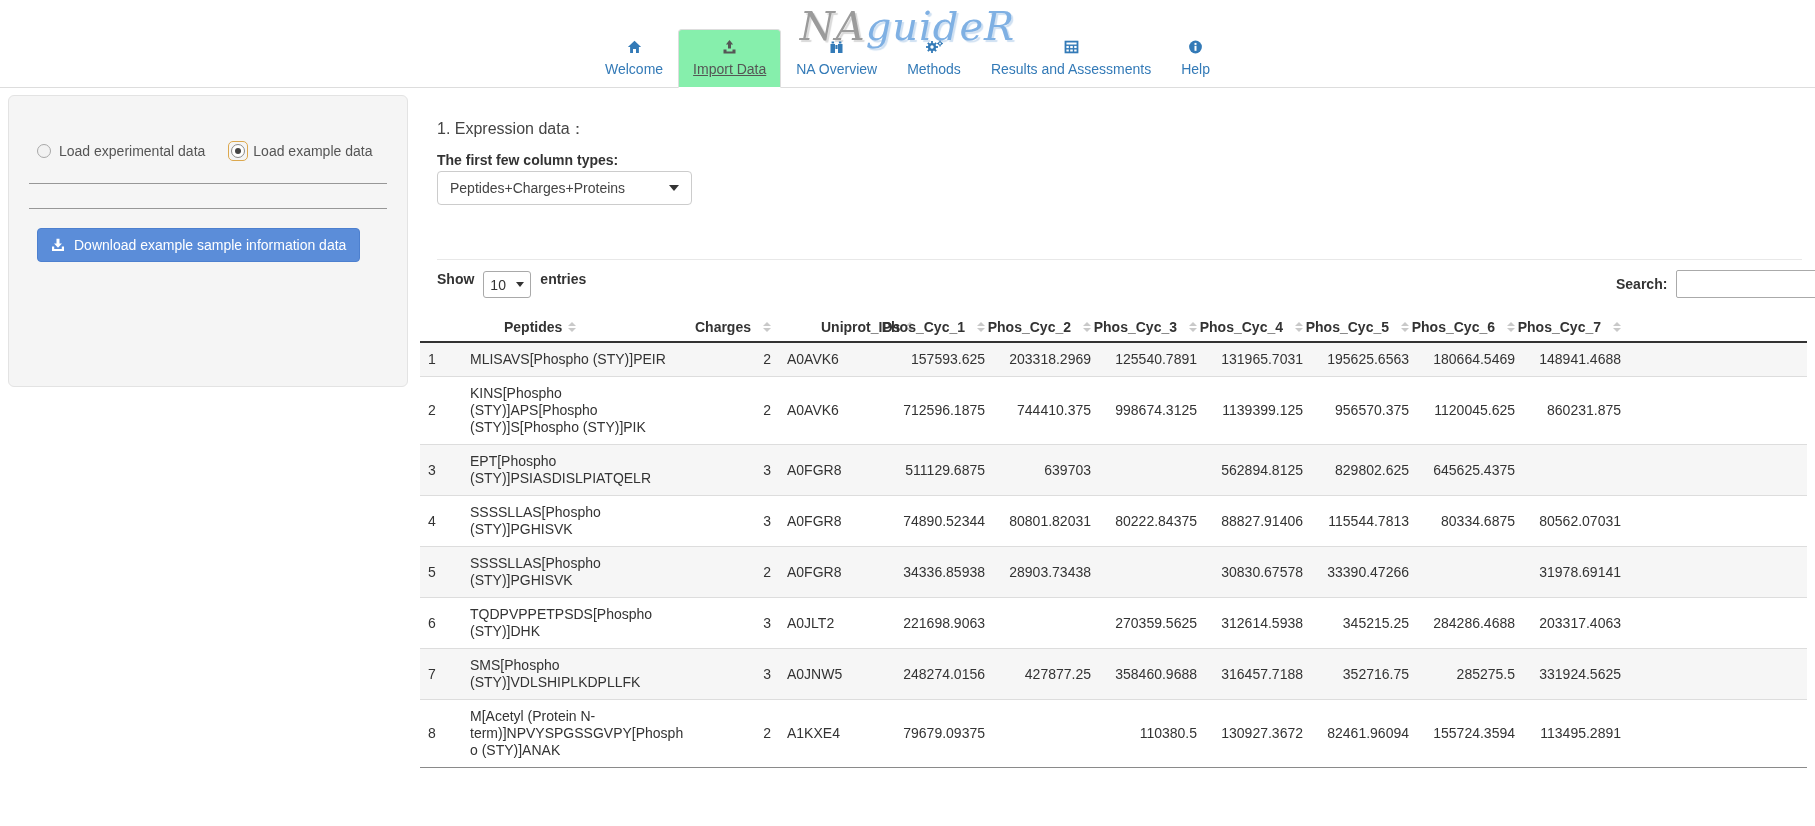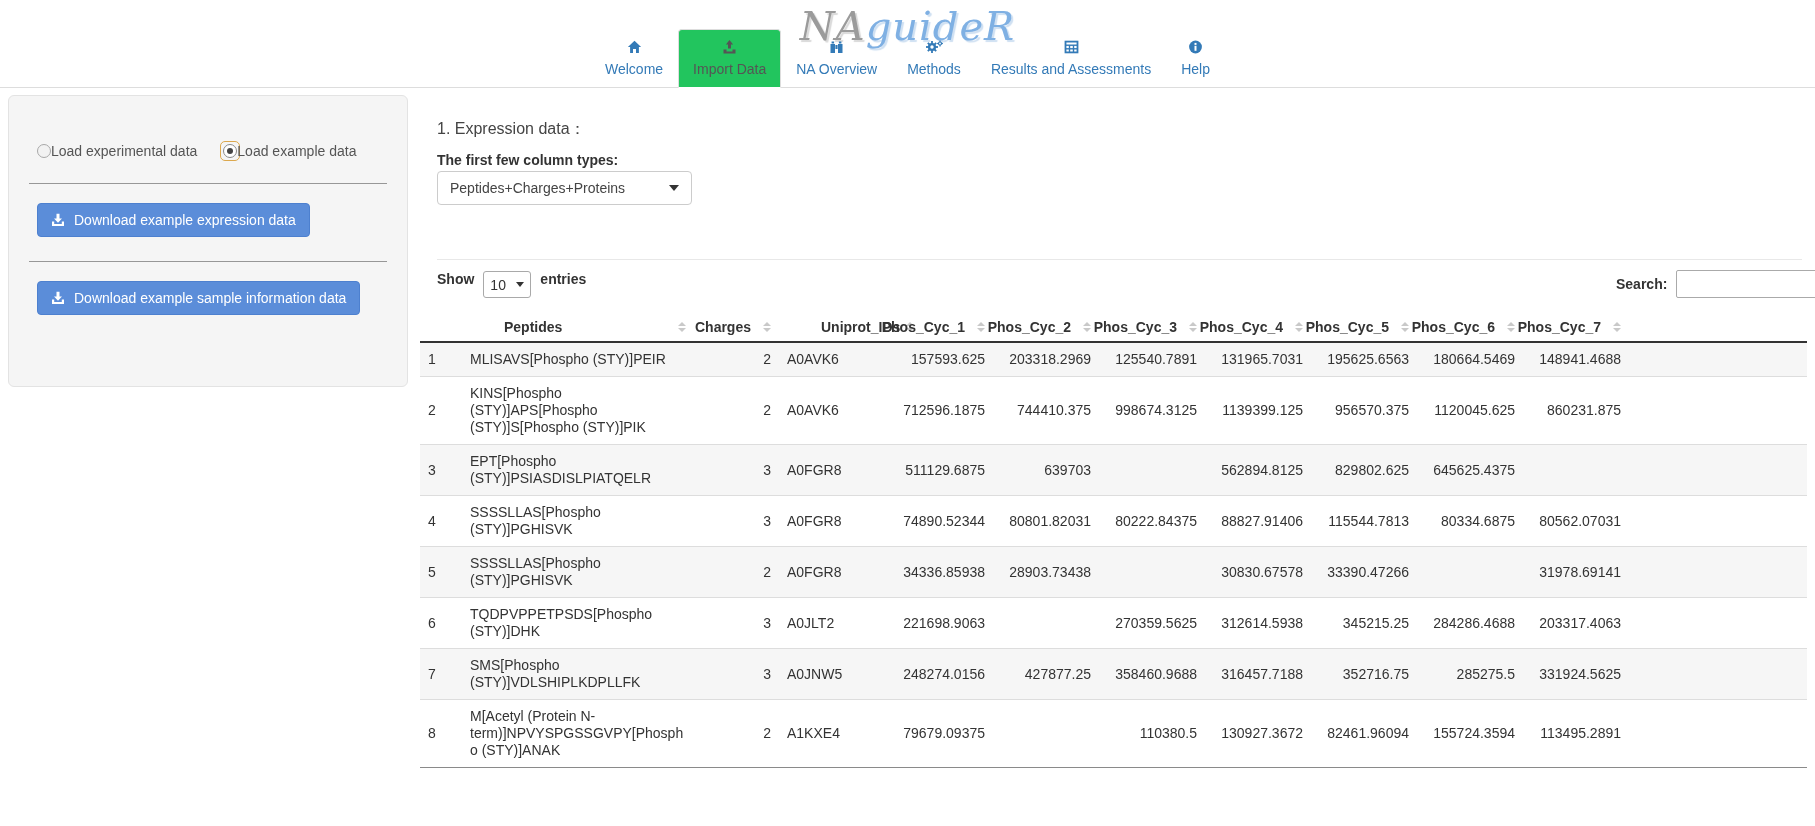--- a/index.html
+++ b/index.html
@@ -16,36 +16,36 @@
   .logo .p1{color:#9b9b9b;text-shadow:2px 2px 1px #d9d9d9;}
   .logo .p2{color:#7fb0e3;text-shadow:2px 2px 1px #cfe0f2;}
 
   
   .nav{position:absolute;top:49px;left:0;width:1815px;height:38px;
     border-bottom:1px solid #ddd;display:flex;justify-content:center;
     align-items:flex-end;font-size:14px;}
   .nav-item{display:flex;align-items:center;gap:7px;padding:10px 14px;
     color:#337ab7;cursor:pointer;border:1px solid transparent;
     border-radius:4px 4px 0 0;margin-bottom:-1px;white-space:nowrap;flex-direction:column;}
-  .nav-item.active{background:#22c55e;border-color:#ddd #ddd #fff;color:#555;}
+  .nav-item.active{background:#86efac;border-color:#ddd #ddd #fff;color:#555;text-decoration:underline;}
   .icon{display:inline-flex;align-items:center;justify-content:center;}
   .icon svg{display:block;}
 
   
   .well{position:absolute;left:8px;top:95px;width:400px;height:292px;
     background:#f5f5f5;border:1px solid #e3e3e3;border-radius:6px;
     box-sizing:border-box;padding:20px;}
   .well-title{margin:6px 0 0 8px;font-size:21px;font-weight:400;color:#333;
     display:flex;align-items:center;gap:9px;}
   .qmark{width:21px;height:21px;border-radius:50%;background:#2b2b2b;color:#fff;
     font-size:14px;font-weight:bold;display:inline-flex;align-items:center;
     justify-content:center;cursor:pointer;}
   .radios{margin:27px 0 0 8px;display:flex;gap:26px;align-items:center;
     font-size:14px;color:#555;}
-  .radio-item{display:flex;align-items:center;cursor:pointer;}
+  .radio-item{display:flex;align-items:center;gap:8px;cursor:pointer;}
   .rb{width:14px;height:14px;border-radius:50%;border:1px solid #a8a8a8;
     background:#f2f2f2;box-sizing:border-box;position:relative;}
   .radio-item.selected .rb{background:#fff;border-color:#8a8a8a;}
   .radio-item.selected .rb::after{content:"";position:absolute;left:3px;top:3px;
     width:6px;height:6px;border-radius:50%;background:#444;}
   .radio-item.selected .rb-wrap{outline:1px solid #dca84e;outline-offset:2px;border-radius:2px;}
   .rb-wrap{display:inline-flex;}
   .side-hr{border:none;border-top:1px solid #979797;margin:24px 0 0 0;}
   .btn-dl{display:inline-flex;align-items:center;gap:9px;margin:19px 0 0 8px;
     background:#5b8dd9;border:1px solid #4d80cf;color:#fff;font-size:14px;
@@ -75,21 +75,21 @@
   .search-input{width:160px;height:28px;border:1px solid #aaa;border-radius:2px;
     box-sizing:border-box;font-size:14px;padding:0 6px;outline:none;
     font-family:"Liberation Sans",sans-serif;}
 
   
   table.data{position:absolute;top:218px;left:0;width:1387px;
     border-collapse:collapse;table-layout:fixed;font-size:14px;}
   table.data th{padding:6px 8px;border-bottom:2px solid #333;color:#333;
     white-space:nowrap;font-weight:bold;}
   .thw{display:flex;align-items:center;}
-  .thw.jsb{justify-content:space-between;padding-left:34px;}
+  .thw.jsb{padding-left:34px;}
   .thw.jend{justify-content:flex-end;gap:6px;}
   .sorts{display:inline-flex;flex-direction:column;margin-left:6px;}
   .car{width:0;height:0;border-left:4px solid transparent;border-right:4px solid transparent;}
   .car.up{border-bottom:4px solid #c9c9c9;margin-bottom:2px;}
   .car.down{border-top:4px solid #c9c9c9;}
   table.data td{padding:8px;line-height:17px;border-bottom:1px solid #ddd;
     vertical-align:middle;color:#333;word-wrap:break-word;}
   table.data tr.odd{background:#f6f6f6;}
   table.data tbody tr:last-child td{border-bottom:1px solid #8a8a8a;}
   .al-left{text-align:left;}
@@ -183,29 +183,20 @@
         <span>Load experimental data</span>
       </div>
       <div class="radio-item selected">
         <span class="rb-wrap">
             <span class="rb"></span>
           </span>
         <span>Load example data</span>
       </div>
     </div>
     <hr class="side-hr">
-    <button class="btn-dl">
-      <span class="icon">
-        <svg width="14" height="14" viewBox="0 0 14 14" fill="#fff">
-            <path d="M5.5 0.8 H8.5 V5.6 H11 L7 9.8 L3 5.6 H5.5 Z"></path>
-            <path d="M1 8.6 H3.2 V11 H10.8 V8.6 H13 V13 H1 Z"></path>
-          </svg>
-      </span>
-      <span>Download example expression data</span>
-    </button>
     <hr class="side-hr">
     <button class="btn-dl">
       <span class="icon">
         <svg width="14" height="14" viewBox="0 0 14 14" fill="#fff">
             <path d="M5.5 0.8 H8.5 V5.6 H11 L7 9.8 L3 5.6 H5.5 Z"></path>
             <path d="M1 8.6 H3.2 V11 H10.8 V8.6 H13 V13 H1 Z"></path>
           </svg>
       </span>
       <span>Download example sample information data</span>
     </button>

